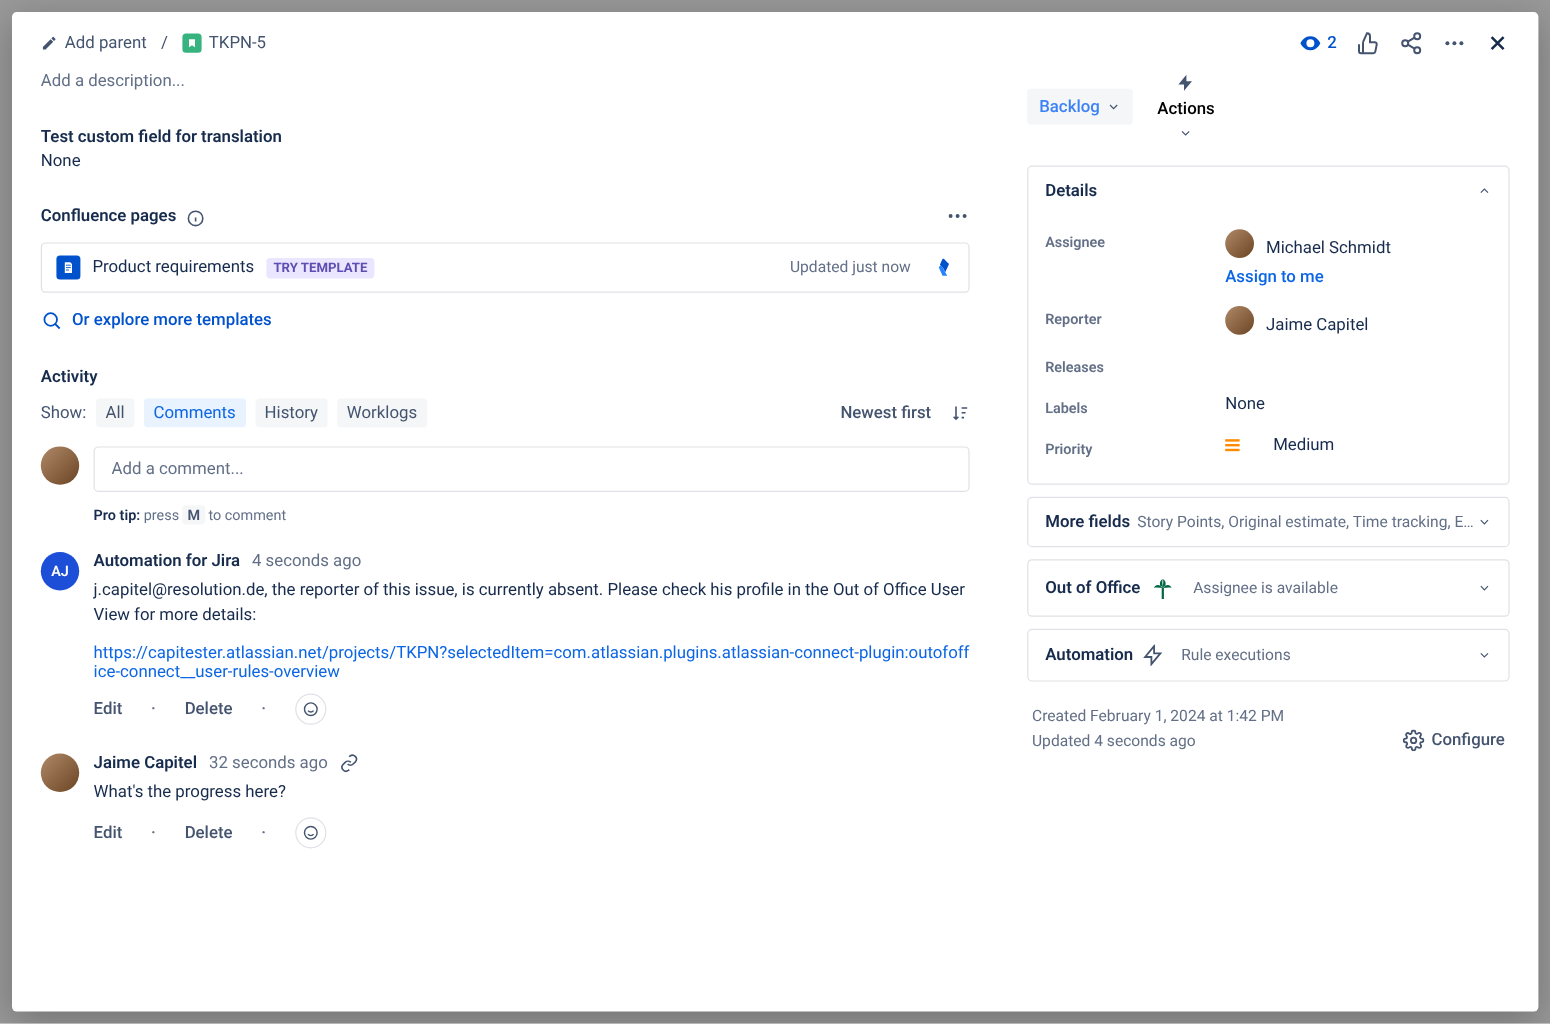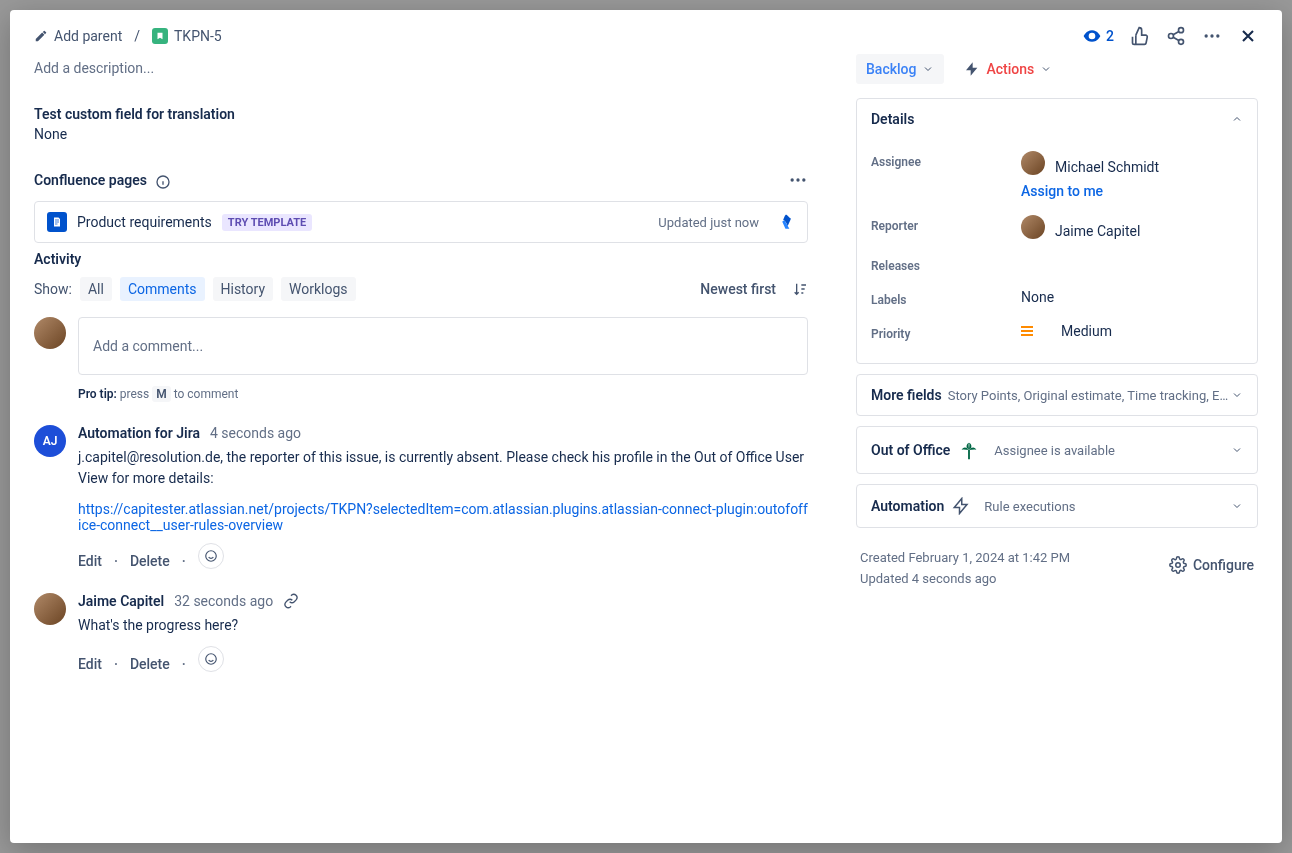--- a/index.html
+++ b/index.html
@@ -77,62 +77,62 @@
   .atl-icon { width:18px; height:18px; margin-left:8px; }
   .explore-row { display:flex; align-items:center; gap:8px; color:#0052CC; font-weight:500; padding:6px 0; margin-bottom:24px; }
   .activity-tabs { display:flex; align-items:center; gap:8px; margin:10px 0 16px 0; }
   .tab { background:#091E420A; padding:4px 8px; border-radius:3px; font-size:14px; color:#44546F; cursor:pointer; }
   .tab.active { background:#E9F2FF; color:#0C66E4; }
   .newest-first { display:flex; align-items:center; gap:16px; color:#44546F; font-weight:500; font-size:14px; cursor:pointer; }
   .comment-row { display:flex; gap:12px; margin-bottom:12px; }
   .avatar { width:32px; height:32px; border-radius:50%; background:#555; flex-shrink:0; display:flex; align-items:center; justify-content:center; color:#fff; font-size:12px; font-weight:600; overflow:hidden; }
   .avatar.photo { background: linear-gradient(135deg,#b08968,#6b4423); }
   .avatar.dark { background:#1d4ed8; }
-  .comment-input { flex:1; border:1px solid #DFE1E6; border-radius:4px; padding:20px 14px; color:#626F86; }
+  .comment-input { flex:1; border:1px solid #DFE1E6; border-radius:4px; padding:10px 14px; color:#626F86; }
   .pro-tip { font-size:12px; color:#626F86; margin-left:44px; margin-bottom:24px; }
   .kbd { background:#091E420A; padding:1px 4px; border-radius:3px; font-weight:600; color:#44546F; }
   .pro-tip-label { font-weight:600; color:#172B4D; }
   .comment { display:flex; gap:12px; margin-bottom:24px; }
   .comment-body { flex:1; }
   .comment-header { display:flex; align-items:center; gap:10px; margin-bottom:6px; }
   .comment-author { font-weight:600; color:#172B4D; }
   .comment-time { color:#626F86; font-size:14px; }
   .comment-text { color:#172B4D; line-height:1.5; margin-bottom:4px; }
   .comment-link { color:#0C66E4; word-break:break-all; }
-  .comment-actions { display:flex; align-items:flex-end; gap:12px; margin-top:10px; font-size:14px; font-weight:500; color:#44546F; }
+  .comment-actions { display:flex; align-items:center; gap:24px; margin-top:10px; font-size:14px; font-weight:500; color:#44546F; }
   .comment-actions span.sep { color:#626F86; }
   .react-btn { width:26px; height:26px; border:1px solid #DFE1E6; border-radius:50%; display:flex; align-items:center; justify-content:center; cursor:pointer; }
   .react-btn svg { width:14px; height:14px; stroke:#44546F; fill:none; }
   .link-icon-s { width:16px; height:16px; stroke:#44546F; fill:none; }
 
   
   .side-buttons { display:flex; align-items:center; gap:10px; margin-bottom:14px; }
   .btn { display:flex; align-items:center; gap:6px; padding:7px 10px; border-radius:3px; font-weight:500; cursor:pointer; }
   .btn.secondary { background:#091E420A; color:#3b82f6; }
-  .btn.ghost { color:#ef4444; }
+  .btn.ghost { color:#000000;flex-direction:column; }
   .chev { width:12px; height:12px; stroke:#44546F; fill:none; stroke-width:2; }
   .panel { border:1px solid #DFE1E6; border-radius:4px; margin-bottom:10px; }
   .panel-header { display:flex; align-items:center; justify-content:space-between; padding:12px 14px; font-weight:600; color:#172B4D; }
   .panel-body { padding:4px 14px 14px 14px; }
   .detail-row { display:flex; align-items:flex-start; padding:8px 0; }
   .detail-label { width:150px; color:#626F86; font-size:12px; font-weight:600; padding-top:4px; }
   .detail-value { flex:1; color:#172B4D; font-size:14px; }
   .user-chip { display:flex; align-items:flex-end; gap:10px; }
   .avatar-sm { width:24px; height:24px; border-radius:50%; background:linear-gradient(135deg,#b08968,#6b4423); display:flex; align-items:center; justify-content:center;}
   .assign-link { color:#0C66E4; font-weight:500; margin-top:8px; display:block; }
   .priority { display:flex; align-items:center; gap:28px; }
   .prio-icon { display:flex; flex-direction:column; gap:2px; }
   .prio-icon .bar { width:12px; height:2px; background:#FF8B00; }
   .panel-sub { color:#626F86; font-weight:400; font-size:13px; margin-left:6px; }
   .palm-icon { width:22px; height:22px; color:#006644; }
   .panel-header-inner { display:flex; align-items:center; flex:1; min-width:0;}
   .panel-header-inner .title-p { flex-shrink:0; }
   .panel-header-inner .sub-p { white-space:nowrap; overflow:hidden; text-overflow:ellipsis; margin-left:6px;}
   .meta-line { color:#626F86; font-size:13px; margin-top:6px; }
-  .configure-row { display:flex; justify-content:space-between; align-items:center; padding:6px 4px;}
+  .configure-row { display:flex; justify-content:space-between; align-items:flex-end; padding:6px 4px;}
   .configure-btn { display:flex; align-items:center; gap:6px; color:#44546F; font-weight:500; }
   .bolt-icon { width:18px; height:18px; stroke:#44546F; fill:#44546F; }
   .flex-spacer{flex:1;}
 </style>
 </head>
 <body>
 
 <div class="modal">
 
   <div class="modal-header">
@@ -223,20 +223,27 @@
         <span>Product requirements</span>
         <span class="try-template">TRY TEMPLATE</span>
         <span class="flex-spacer"></span>
         <span class="page-updated">Updated just now</span>
         <svg class="atl-icon" viewBox="0 0 32 32">
             <path d="M11 14c-1 0-2 1-1 3l5 11h7L14 14c-1-1-2-1-3 0z" fill="#2684FF"></path>
             <path d="M16 3c-1 0-1 1-2 2l-3 7c4 2 6 6 8 11l5-11c1-2 0-3-1-3L18 4c-1-1-1-1-2-1z" fill="#0052CC"></path>
           </svg>
       </div>
 
+      <div class="explore-row">
+        <svg width="18" height="18" viewBox="0 0 24 24" fill="none" stroke="#0052CC" stroke-width="2">
+            <circle cx="11" cy="11" r="7"></circle>
+            <path d="M21 21l-5-5"></path>
+          </svg>
+        <span>Or explore more templates</span>
+      </div>
 
       <div class="section-title">Activity</div>
 
       <div class="activity-tabs">
         <span style="color:#44546F;">Show:</span>
         <span class="tab">All</span>
         <span class="tab active">Comments</span>
         <span class="tab">History</span>
         <span class="tab">Worklogs</span>
         <span class="flex-spacer"></span>

